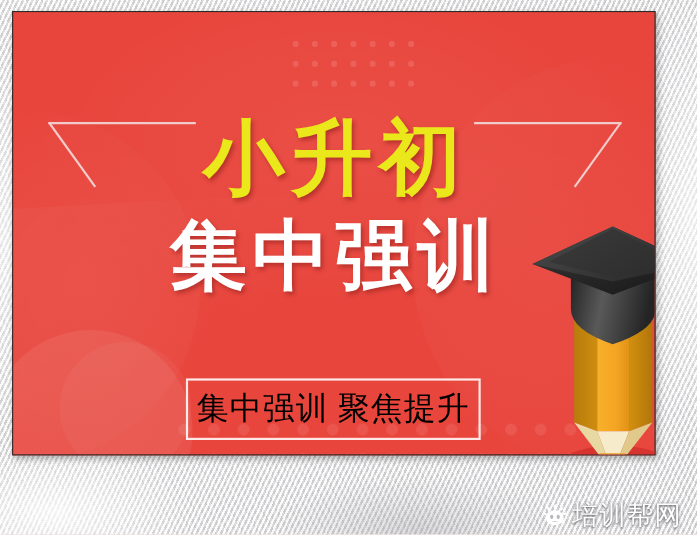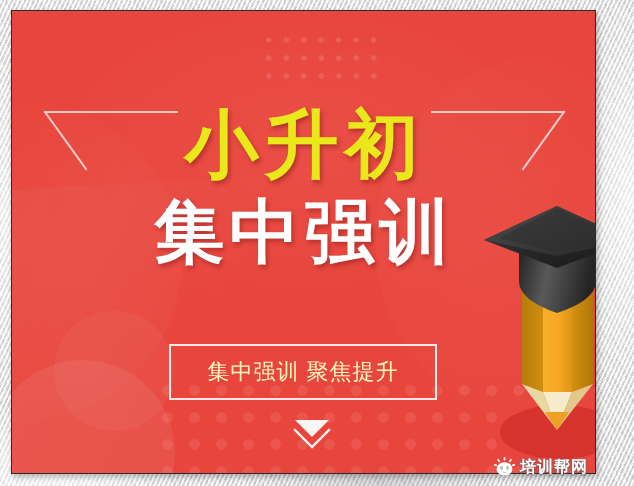--- a/index.html
+++ b/index.html
@@ -37,21 +37,21 @@
       radial-gradient(ellipse 50px 260px at 1% 45%, rgba(255,255,255,0.55), rgba(255,255,255,0) 70%);
     pointer-events: none;
   }
 
   
   .banner {
     position: absolute;
     left: 11px;
     top: 10px;
     width: 585px;
-    height: 464px;
+    height: 404px;
     background: #e8453c;
     border: 1px solid #2b2b2b;
     box-sizing: border-box;
     overflow: hidden;
     box-shadow: 2px 3px 6px rgba(0,0,0,0.28);
   }
 
   
   .wash {
     position: absolute;
@@ -186,24 +186,24 @@
     top: 333px;
     width: 268px;
     height: 56px;
     box-sizing: border-box;
     border: 2px solid rgba(255,255,255,0.88);
     display: flex;
     align-items: center;
     justify-content: center;
   }
   .tagline-text {
-    font-family: Liberation Sans, sans-serif;
-    font-size: 22px;
+    font-family: Liberation Serif, serif;
+    font-size: 29px;
     font-weight: 400;
-    color: #fef9c3;
+    color: #000000;
     letter-spacing: 1px;
     white-space: nowrap;
   }
 
   
   .chevron-down {
     position: absolute;
     left: 276px;
     top: 403px;
     width: 48px;
@@ -225,22 +225,22 @@
     left: 494px;
     top: 456px;
     display: flex;
     align-items: center;
     gap: 5px;
     color: #ffffff;
     text-shadow: 0 1px 2px rgba(90,90,95,0.9), 0 0 3px rgba(120,120,125,0.7);
   }
   .watermark-text {
     font-family: "DejaVu Sans", "Liberation Sans", sans-serif;
-    font-size: 16px;
-    font-weight: 700;
+    font-size: 24px;
+    font-weight: 400;
     letter-spacing: 1px;
     line-height: 1;
   }
   .watermark-icon {
     display: block;
     width: 21px;
     height: 21px;
   }
 </style>
 </head>

